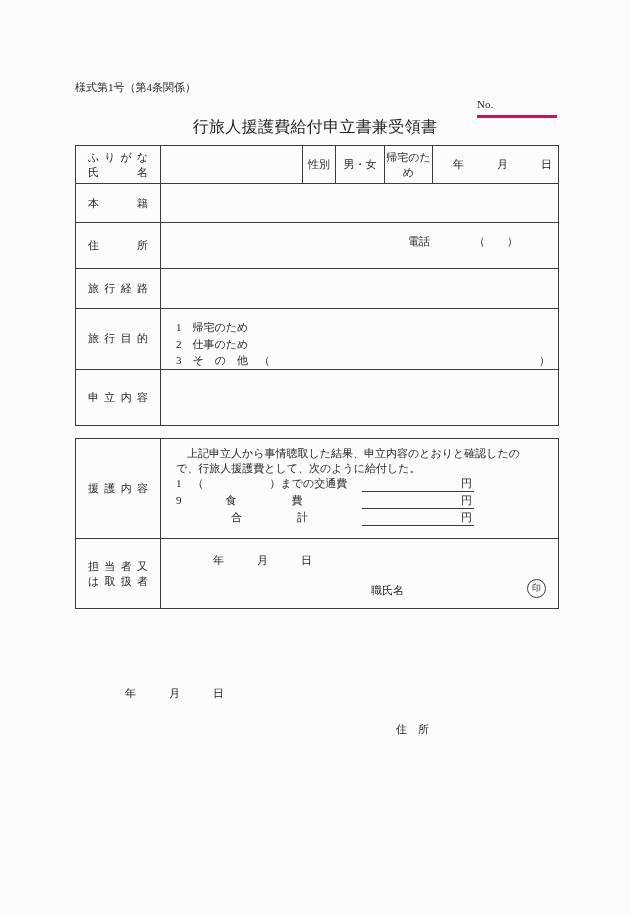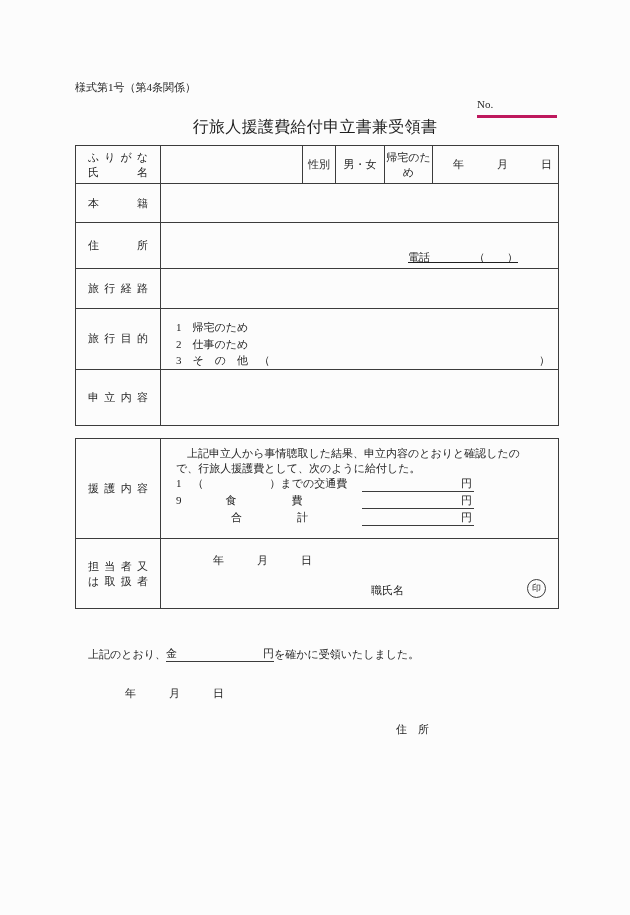--- a/index.html
+++ b/index.html
@@ -47,21 +47,21 @@
   tr.h38 { height: 38px; } tr.h39 { height: 39px; } tr.h46 { height: 46px; }
   tr.h40 { height: 40px; } tr.h54 { height: 54px; } tr.h56 { height: 56px; }
   tr.h100 { height: 100px; } tr.h70 { height: 70px; }
 
   td.lab { padding: 0 12px; }
   .spread { display: flex; justify-content: space-between; line-height: 15px; }
   td.ctr { text-align: center; }
   td.date-r { text-align: right; padding-right: 6px; }
 
   .cell-inner { position: relative; width: 100%; height: 44px; }
-  .phone { position: absolute; left: 247px; bottom: 3px; text-decoration: underline; }
+  .phone { position: absolute; left: 247px; bottom: 19px; }
 
   td.purpose-cell { padding: 10px 8px 0 15px; }
   .purpose-line { line-height: 16.5px; }
   .opt3 { display: flex; justify-content: space-between; }
 
   td.relief-cell { padding: 7px 8px 0 15px; vertical-align: top; }
   .para { line-height: 15px; }
   .amt { display: flex; align-items: flex-start; height: 17px; }
   .amt-label { width: 186px; }
   .blank {
@@ -257,25 +257,19 @@
             <span class="o-sig">職氏名</span>
             <span class="seal o-seal">
               <span>印</span>
             </span>
           </div>
         </td>
       </tr>
     </tbody>
   </table>
 
-  <div class="abs receipt-line">
-    <span>上記のとおり、</span><span class="amount-underline">
-        <span>金</span>
-        <span>円</span>
-      </span><span>を確かに受領いたしました。</span>
-  </div>
 
   <div class="abs receipt-date">年　　　月　　　日</div>
 
   <div class="abs recipient-addr">住　所</div>
 
 
 </div>
 
 </body></html>

